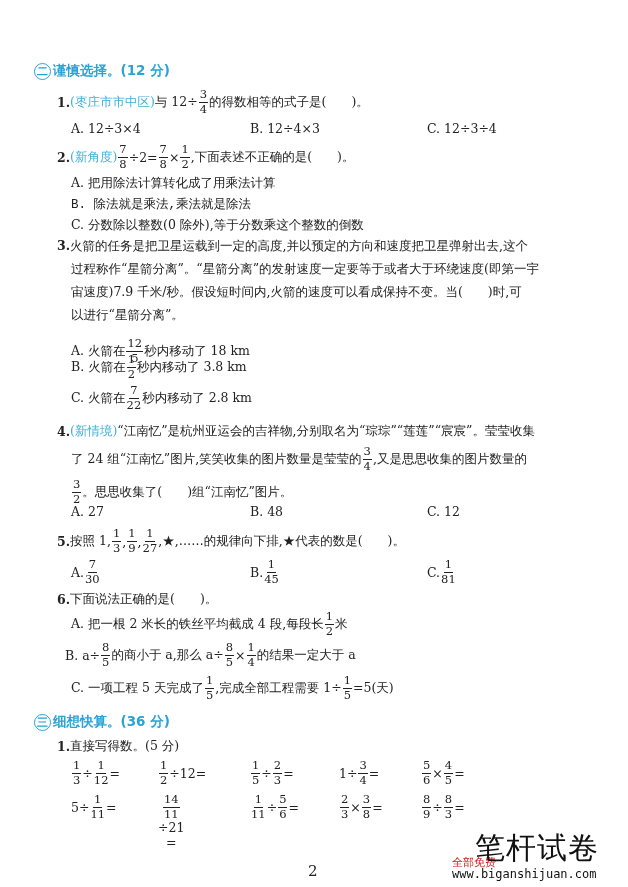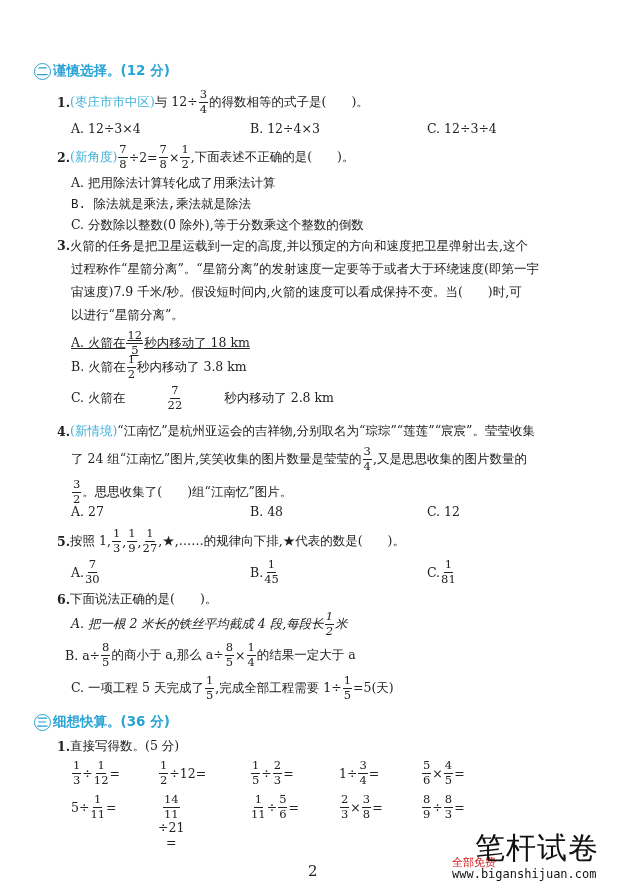--- a/index.html
+++ b/index.html
@@ -69,37 +69,37 @@
 
 <div class="abs" style="left:57px;top:238px;">
   <div style="position:relative;">
     <span class="qnum">3.</span><span>火箭的任务是把卫星运载到一定的高度,并以预定的方向和速度把卫星弹射出去,这个</span>
   </div>
 </div>
 <div class="abs" style="left:71px;top:261px;">过程称作“星箭分离”。“星箭分离”的发射速度一定要等于或者大于环绕速度(即第一宇</div>
 <div class="abs" style="left:71px;top:284px;">宙速度)7.9 千米/秒。假设短时间内,火箭的速度可以看成保持不变。当(　　)时,可</div>
 <div class="abs" style="left:71px;top:307px;">以进行“星箭分离”。</div>
 
-<div class="opt" style="left:71px;top:326px;height:34px;text-decoration:underline;">
+<div class="opt" style="left:71px;top:334px;height:34px;">
   <span>A. 火箭在</span>
   <span class="frac">
       <span class="n">12</span>
       <span class="d">5</span>
     </span>
   <span>秒内移动了 18 km</span>
 </div>
 <div class="opt" style="left:71px;top:350px;height:34px;">
   <span>B. 火箭在</span>
   <span class="frac">
       <span class="n">1</span>
       <span class="d">2</span>
     </span>
   <span>秒内移动了 3.8 km</span>
 </div>
-<div class="opt" style="left:71px;top:381px;height:34px;gap:41px;">
+<div class="opt" style="left:71px;top:381px;height:34px;">
   <span>C. 火箭在</span>
   <span class="frac">
       <span class="n">7</span>
       <span class="d">22</span>
     </span>
   <span>秒内移动了 2.8 km</span>
 </div>
 
 <div class="abs line" style="left:57px;top:423px;">
   <span class="qnum">4.</span>
@@ -161,21 +161,21 @@
   <span class="frac">
       <span class="n">1</span>
       <span class="d">81</span>
     </span>
 </div>
 
 <div class="abs line" style="left:57px;top:591px;">
   <span class="qnum">6.</span>
   <span>下面说法正确的是(　　)。</span>
 </div>
-<div class="opt" style="left:71px;top:611px;font-style:italic;">
+<div class="opt" style="left:71px;top:611px;">
   <span>A. 把一根 2 米长的铁丝平均截成 4 段,每段长</span>
   <span class="frac">
       <span class="n">1</span>
       <span class="d">2</span>
     </span>
   <span>米</span>
 </div>
 <div class="opt" style="left:65px;top:642px;">
   <span>B. a÷</span>
   <span class="frac">

